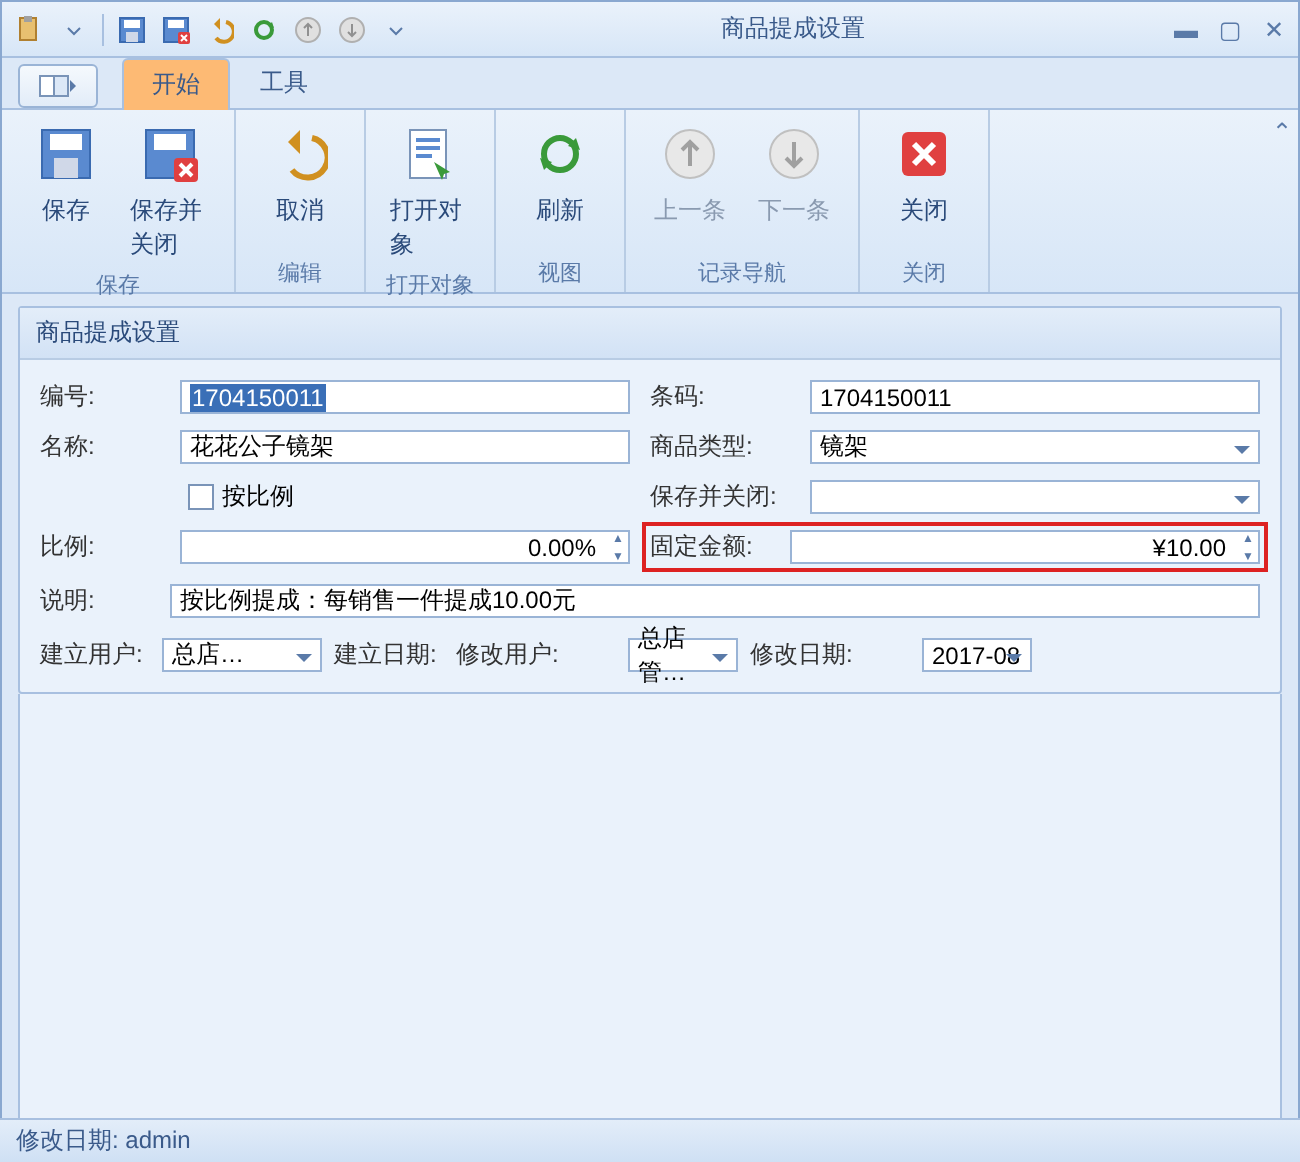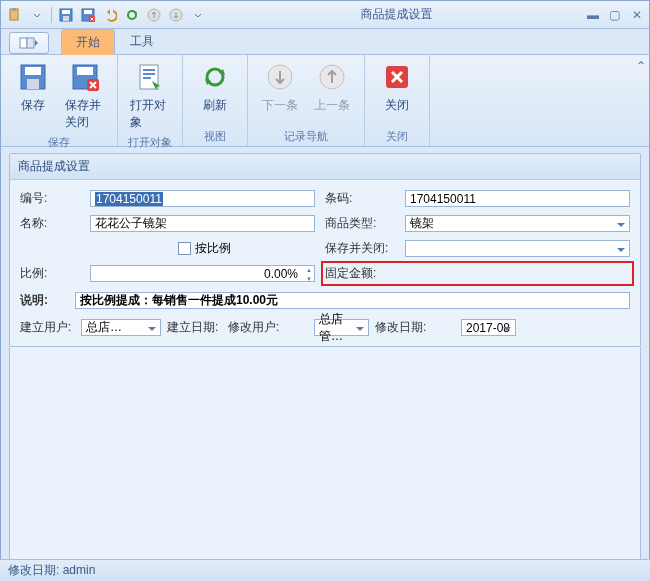--- a/index.html
+++ b/index.html
@@ -24,23 +24,23 @@
 .ribbon-collapse { width: 16px; margin-left: auto; display:flex;align-items:flex-start;justify-content:center;color:#5a7aa8;padding-top:4px;cursor:pointer;}
 .content { padding: 6px 8px; }
 .panel { background: #eaf2fb; border: 1px solid #a8c0e0; border-radius: 2px; }
 .panel-header { background: linear-gradient(#e3edf9,#d2e2f5); padding: 4px 8px; color: #2a4a7a; border-bottom: 1px solid #b8cce4; }
 .panel-body { padding: 10px 10px 6px; display: grid; grid-template-columns: 60px 1fr 70px 1fr; gap: 8px 10px; align-items: center; }
 .lbl { color: #333; }
 .field { height: 17px; background: #fff; border: 1px solid #9ab4d6; padding: 0 4px; display: flex; align-items: center; width: 100%; position: relative; }
 .field.sel::after { content: ""; position: absolute; right: 4px; top: 7px; border: 4px solid transparent; border-top-color: #5a7aa8; }
 .field.spin::after { content: "▲\A▼"; white-space: pre; position: absolute; right: 2px; top: 0; font-size: 6px; line-height: 9px; color: #5a7aa8; }
 .highlight-row { border: 2px solid #d22; padding: 2px; grid-column: 3 / 5; display: grid; grid-template-columns: 60px 1fr; gap: 10px; align-items: center; margin: -4px; }
-.checkbox-wrap { display:flex;align-items:center;gap:4px;padding-left:4px;justify-content:center;}
+.checkbox-wrap { display:flex;align-items:center;gap:4px;padding-left:4px;}
 .checkbox { width: 13px; height: 13px; border: 1px solid #7a94b8; background: #fff; }
-.row2 { padding: 4px 10px 10px; display: grid; grid-template-columns: 55px 1fr; gap: 0; align-items: center; font-weight: bold; }
+.row2 { padding: 4px 10px 10px; display: grid; grid-template-columns: 55px 1fr; gap: 10px; align-items: center; }
 .row3 { padding: 0 10px 10px; display: grid; grid-template-columns: 55px 80px 55px 80px 55px 80px 55px 80px; gap: 6px; align-items: center; }
 .row3 .field { min-width: 0; }
 .selected-text { background: #3a6fb7; color: #fff; padding: 0 1px; }
 .body-area { height: 240px; background: #eaf2fb; border: 1px solid #a8c0e0; border-top: none; border-radius: 0 0 2px 2px; }
 .statusbar { position: absolute; bottom: 0; left: 0; right: 0; height: 22px; background: linear-gradient(#e3edf9,#cfe0f4); border-top: 1px solid #a8c0e0; padding: 0 8px; display: flex; align-items: center; color: #3a5a8a; }
 .right-align { text-align: right; justify-content: flex-end; padding-right: 16px; }
 svg { display: block; }
 </style>
 </head>
 <body>
@@ -149,20 +149,34 @@
         <span>保存并关闭</span>
       </div>
     </div>
     <div class="group-label">保存</div>
   </div>
   <div class="ribbon-group">
     <div class="items">
       <div class="ribbon-btn">
         <div class="ico">
             <svg width="28" height="28">
+              <path d="M20 6a10 10 0 11-10 16" stroke="#d09020" fill="none" stroke-width="3"></path>
+              <path d="M14 2l-6 6 6 6" fill="#d09020"></path>
+            </svg>
+          </div>
+        <span>取消</span>
+      </div>
+    </div>
+    <div class="group-label">编辑</div>
+  </div>
+  <div class="ribbon-group">
+    <div class="items">
+      <div class="ribbon-btn">
+        <div class="ico">
+            <svg width="28" height="28">
               <rect x="4" y="2" width="18" height="24" fill="#fff" stroke="#7a94b8"></rect>
               <rect x="7" y="6" width="12" height="2" fill="#5a8ad0"></rect>
               <rect x="7" y="10" width="12" height="2" fill="#5a8ad0"></rect>
               <rect x="7" y="14" width="8" height="2" fill="#5a8ad0"></rect>
               <path d="M16 18l8 5-3 1-1 3z" fill="#3a9a3a"></path>
             </svg>
           </div>
         <span>打开对象</span>
       </div>
     </div>
@@ -182,33 +196,33 @@
       </div>
     </div>
     <div class="group-label">视图</div>
   </div>
   <div class="ribbon-group">
     <div class="items">
       <div class="ribbon-btn disabled">
         <div class="ico">
             <svg width="28" height="28">
               <circle cx="14" cy="14" r="12" fill="#e8e8e8" stroke="#c0c0c0"></circle>
+              <path d="M14 8v12m-4-8l4-4 4 4" stroke="#a0a0a0" fill="none" stroke-width="2"></path>
+            </svg>
+          </div>
+        <span>上一条</span>
+      </div>
+      <div class="ribbon-btn disabled">
+        <div class="ico">
+            <svg width="28" height="28">
+              <circle cx="14" cy="14" r="12" fill="#e8e8e8" stroke="#c0c0c0"></circle>
               <path d="M14 8v12m-4-4l4 4 4-4" stroke="#a0a0a0" fill="none" stroke-width="2"></path>
             </svg>
           </div>
         <span>下一条</span>
-      </div>
-      <div class="ribbon-btn disabled">
-        <div class="ico">
-            <svg width="28" height="28">
-              <circle cx="14" cy="14" r="12" fill="#e8e8e8" stroke="#c0c0c0"></circle>
-              <path d="M14 8v12m-4-8l4-4 4 4" stroke="#a0a0a0" fill="none" stroke-width="2"></path>
-            </svg>
-          </div>
-        <span>上一条</span>
       </div>
     </div>
     <div class="group-label">记录导航</div>
   </div>
   <div class="ribbon-group">
     <div class="items">
       <div class="ribbon-btn">
         <div class="ico">
             <svg width="28" height="28">
               <rect x="3" y="3" width="22" height="22" rx="3" fill="#e04040"></rect>
@@ -244,20 +258,21 @@
         <div class="checkbox"></div>
         <span>按比例</span>
       </div>
       <div class="lbl">保存并关闭:</div>
       <div class="field sel"></div>
 
       <div class="lbl">比例:</div>
       <div class="field spin right-align">0.00%</div>
       <div class="highlight-row">
         <div class="lbl">固定金额:</div>
+        <div class="field spin right-align">¥10.00</div>
       </div>
     </div>
     <div class="row2">
       <div class="lbl">说明:</div>
       <div class="field">按比例提成：每销售一件提成10.00元</div>
     </div>
     <div class="row3">
       <div class="lbl">建立用户:</div>
       <div class="field sel">总店…</div>
       <div class="lbl">建立日期:</div>

